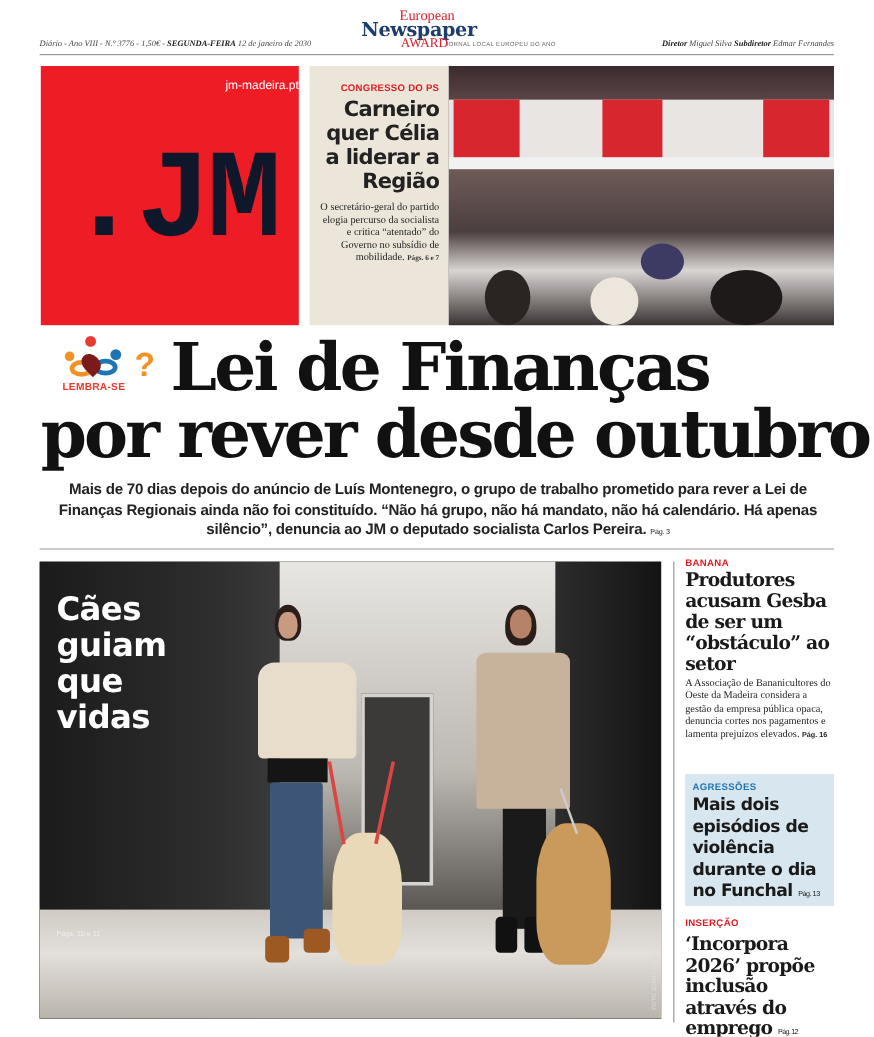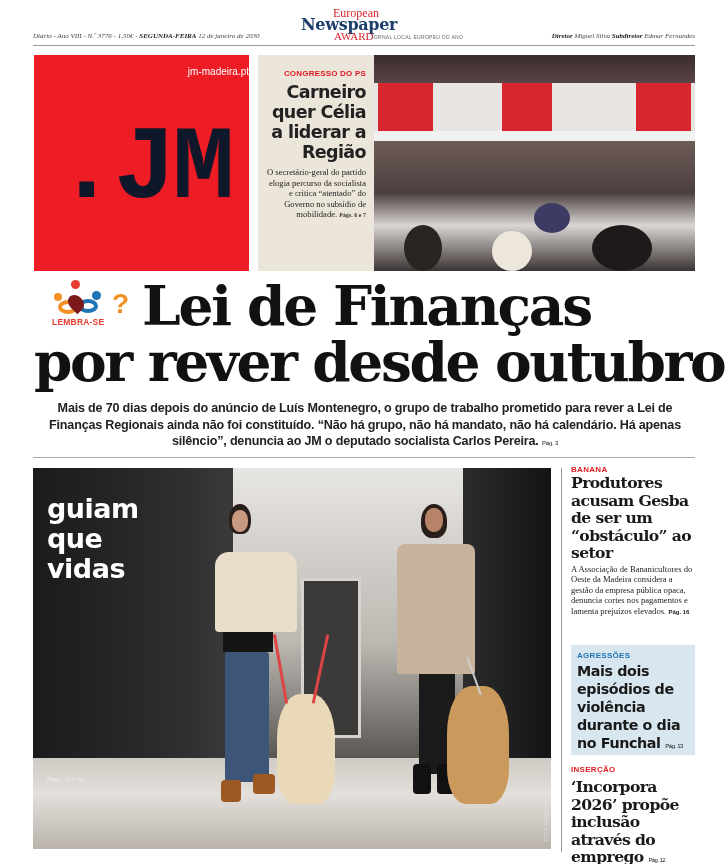--- a/index.html
+++ b/index.html
@@ -175,20 +175,21 @@
   <div class="person" style="left:380px;top:296px;width:18px;height:30px;background:#111;border-radius:4px;"></div>
   <div class="person" style="left:404px;top:296px;width:18px;height:30px;background:#111;border-radius:4px;"></div>
 
   <div class="dog" style="left:244px;top:226px;width:58px;height:110px;background:#e9d9b9;"></div>
   <div class="dog" style="left:414px;top:218px;width:62px;height:118px;background:#c99a5b;"></div>
   <div class="person" style="left:246px;top:166px;width:3px;height:70px;background:#d44;transform:rotate(-10deg);"></div>
   <div class="person" style="left:286px;top:166px;width:3px;height:70px;background:#d44;transform:rotate(12deg);"></div>
   <div class="person" style="left:440px;top:188px;width:2px;height:40px;background:#ccc;transform:rotate(-20deg);"></div>
 
   <div class="title">
+    <div>Cães</div>
     <div>guiam</div>
     <div>que</div>
     <div>vidas</div>
   </div>
   <div class="pg">Págs. 10 e 11</div>
   <div class="credit">FOTO JOANA SOUSA</div>
 </div>
 
 <div class="vrule"></div>
 

